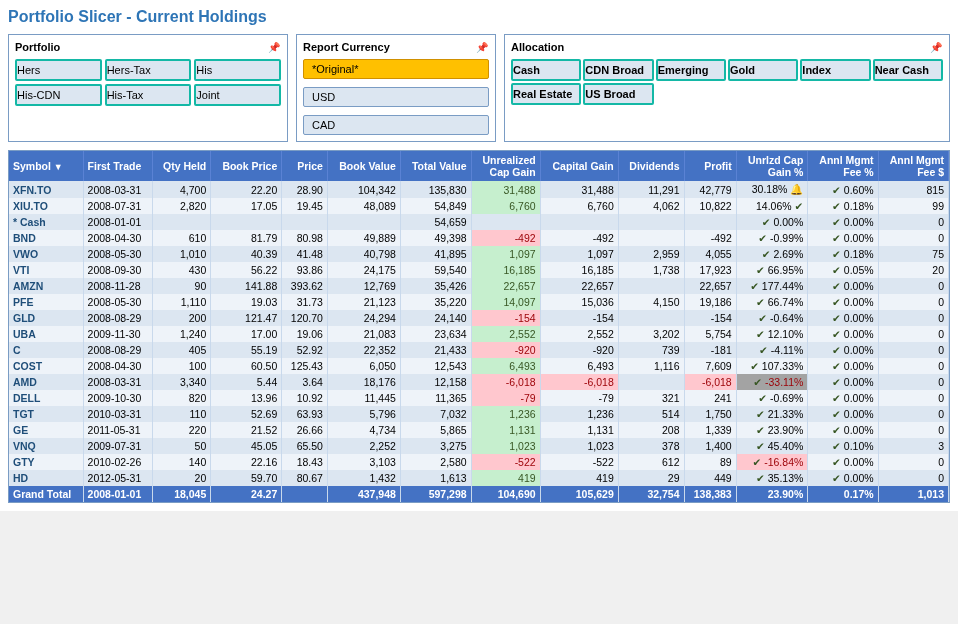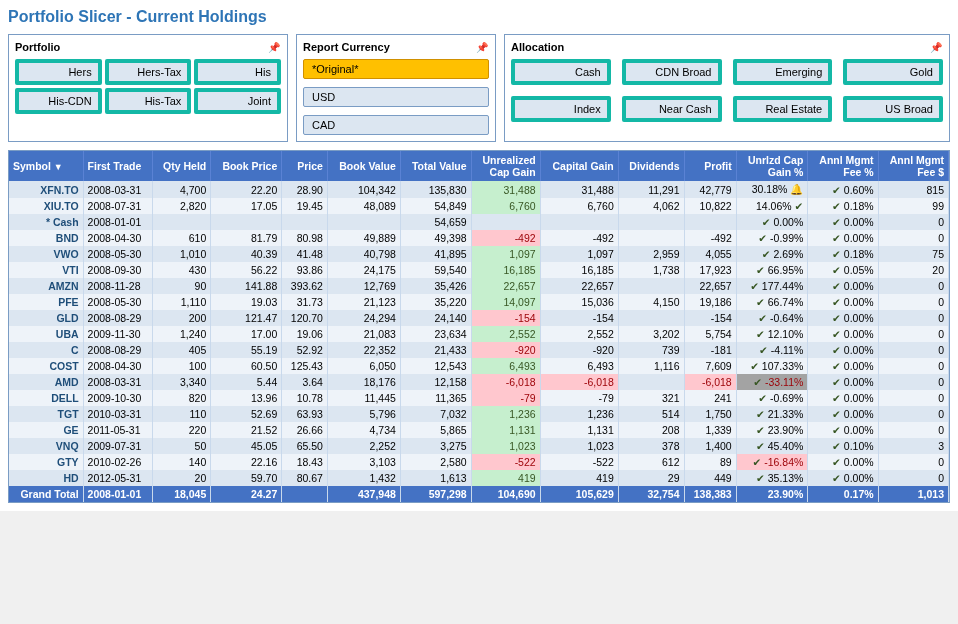--- a/index.html
+++ b/index.html
@@ -12,40 +12,40 @@
     
     .panel { border: 1px solid #7a9cc4; padding: 6px; background: white; }
     .panel-title { font-weight: bold; font-size: 11px; margin-bottom: 6px; display: flex; justify-content: space-between; align-items: center; text-align: center; }
     .panel-pin { color: #666; font-size: 10px; cursor: pointer; }
     
     .portfolio-panel { flex: 0 0 280px; }
     .currency-panel { flex: 0 0 200px; }
     .allocation-panel { flex: 1; }
     
     .button-grid { display: grid; grid-template-columns: repeat(3, 1fr); gap: 3px; }
-    .btn { border: 4px solid #14b8a6; background: #dce6f1; padding: 3px 6px; font-size: 11px; text-align: right; cursor: pointer; border-radius: 2px; }
+    .btn { border: 2px solid #14b8a6; background: #dce6f1; padding: 3px 0; font-size: 11px; text-align: left; cursor: pointer; border-radius: 2px; }
     
     .currency-options { display: flex; flex-direction: column; gap: 8px; }
     .curr-btn { border: 1px solid #7a9cc4; background: #dce6f1; padding: 3px 8px; font-size: 11px; cursor: pointer; border-radius: 2px; }
     .curr-btn.active { background: #ffc000; border-color: #d09000; }
     
-    .alloc-grid { display: grid; grid-template-columns: repeat(4, 1fr); gap: 11px; }
+    .alloc-grid { display: grid; grid-template-columns: repeat(6, 1fr); gap: 2px; font-weight: bold; }
     
     
     .data-table-wrap { border: 1px solid #7a9cc4; overflow: auto; }
     table { border-collapse: collapse; width: 100%; font-size: 10.5px; }
     thead tr { background: #4472c4; color: white; }
     thead th { padding: 3px 4px; text-align: right; border-right: 1px solid #5a82d4; font-weight: bold; white-space: nowrap; }
     thead th:first-child, thead th:nth-child(2) { text-align: left; }
     
     tbody tr:nth-child(odd) { background: #dce6f1; }
     tbody tr:nth-child(even) { background: #eef3f9; }
     
     td { padding: 2px 4px; text-align: right; border-right: 1px solid #c9d9ec; white-space: nowrap; }
-    td:first-child { text-align: right; font-weight: bold; color: #1f4e79; margin-left: 44px; }
+    td:first-child { text-align: left; font-weight: bold; color: #1f4e79; margin-left: 44px; }
     td:nth-child(2) { text-align: left; }
     
     .grand-total td { background: #4472c4; color: white; font-weight: bold; }
     .neg-cell { background-color: #ffc7ce; color: #9c0006; }
     .pos-cell { background-color: #c6efce; color: #375623; }
     
     tfoot td { background: #4472c4; color: white; font-weight: bold; }
     
     .sort-icon { font-size: 9px; }
   </style>
@@ -344,21 +344,21 @@
           <td style="background-color:#a3a3a3;color:#9c0006;margin-top:36px;"><span style="color:#375623">✔</span> -33.11%</td>
           <td><span style="color:#375623">✔</span> 0.00%</td>
           <td>0</td>
         </tr>
 
         <tr>
           <td>DELL</td>
           <td>2009-10-30</td>
           <td>820</td>
           <td>13.96</td>
-          <td>10.78</td>
+          <td>10.92</td>
           <td>11,445</td>
           <td>11,365</td>
           <td class="neg-cell">-79</td>
           <td>-79</td>
           <td>321</td>
           <td>241</td>
           <td><span style="color:#375623">✔</span> -0.69%</td>
           <td><span style="color:#375623">✔</span> 0.00%</td>
           <td>0</td>
         </tr>

